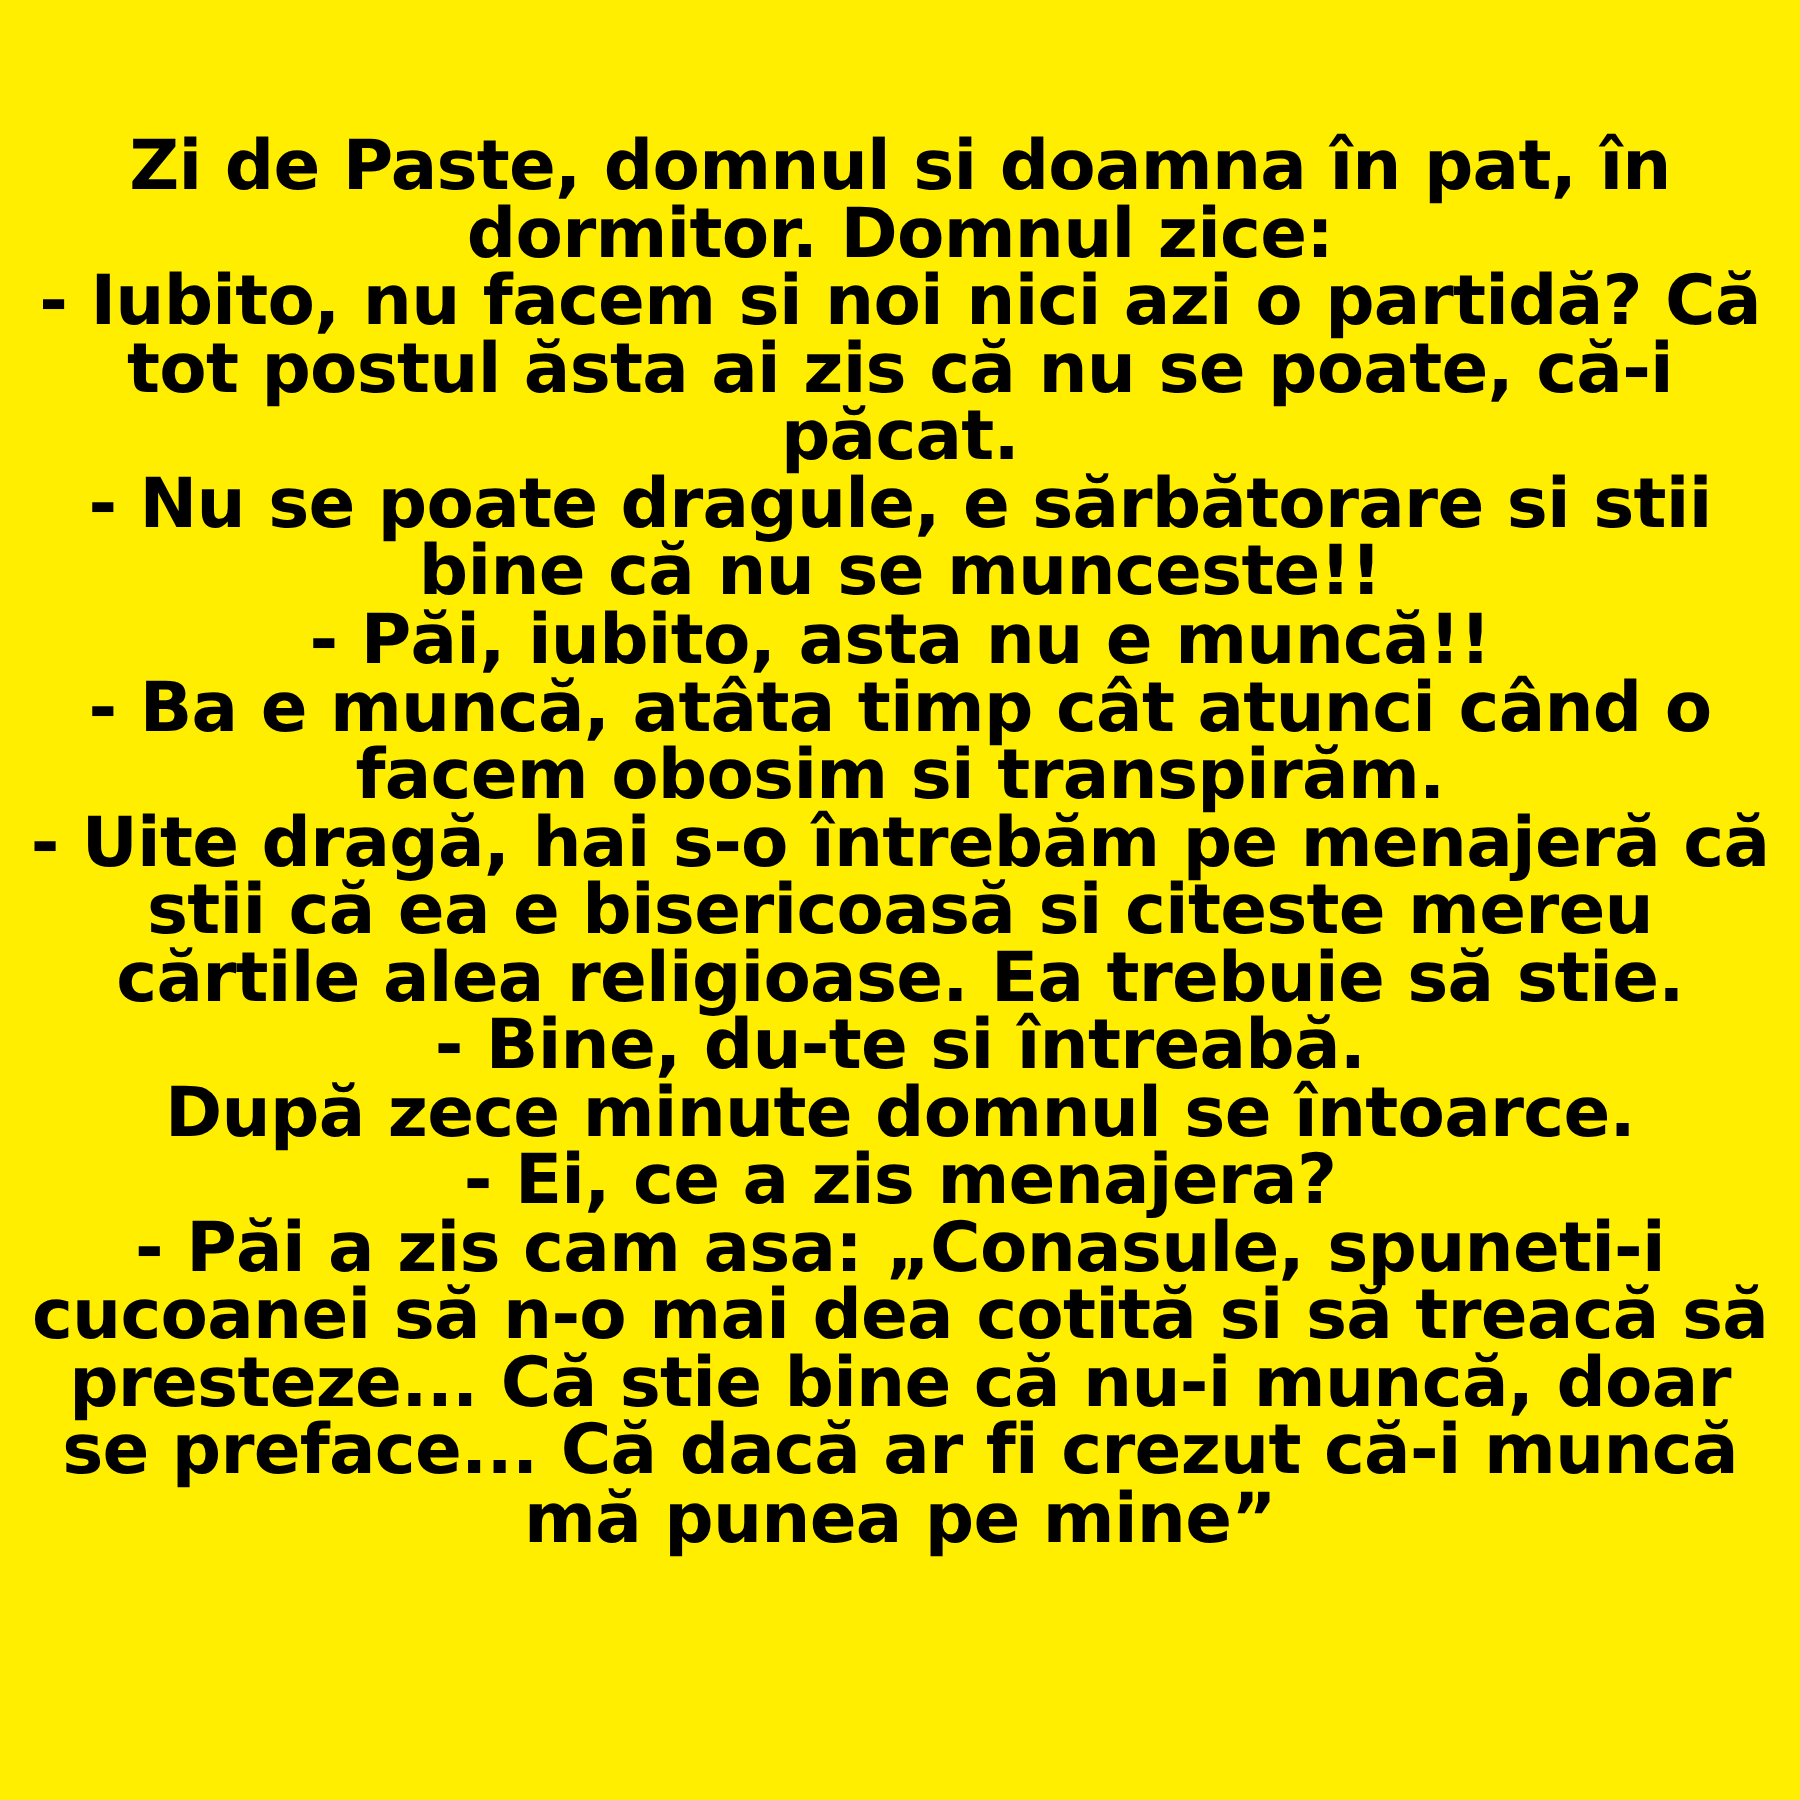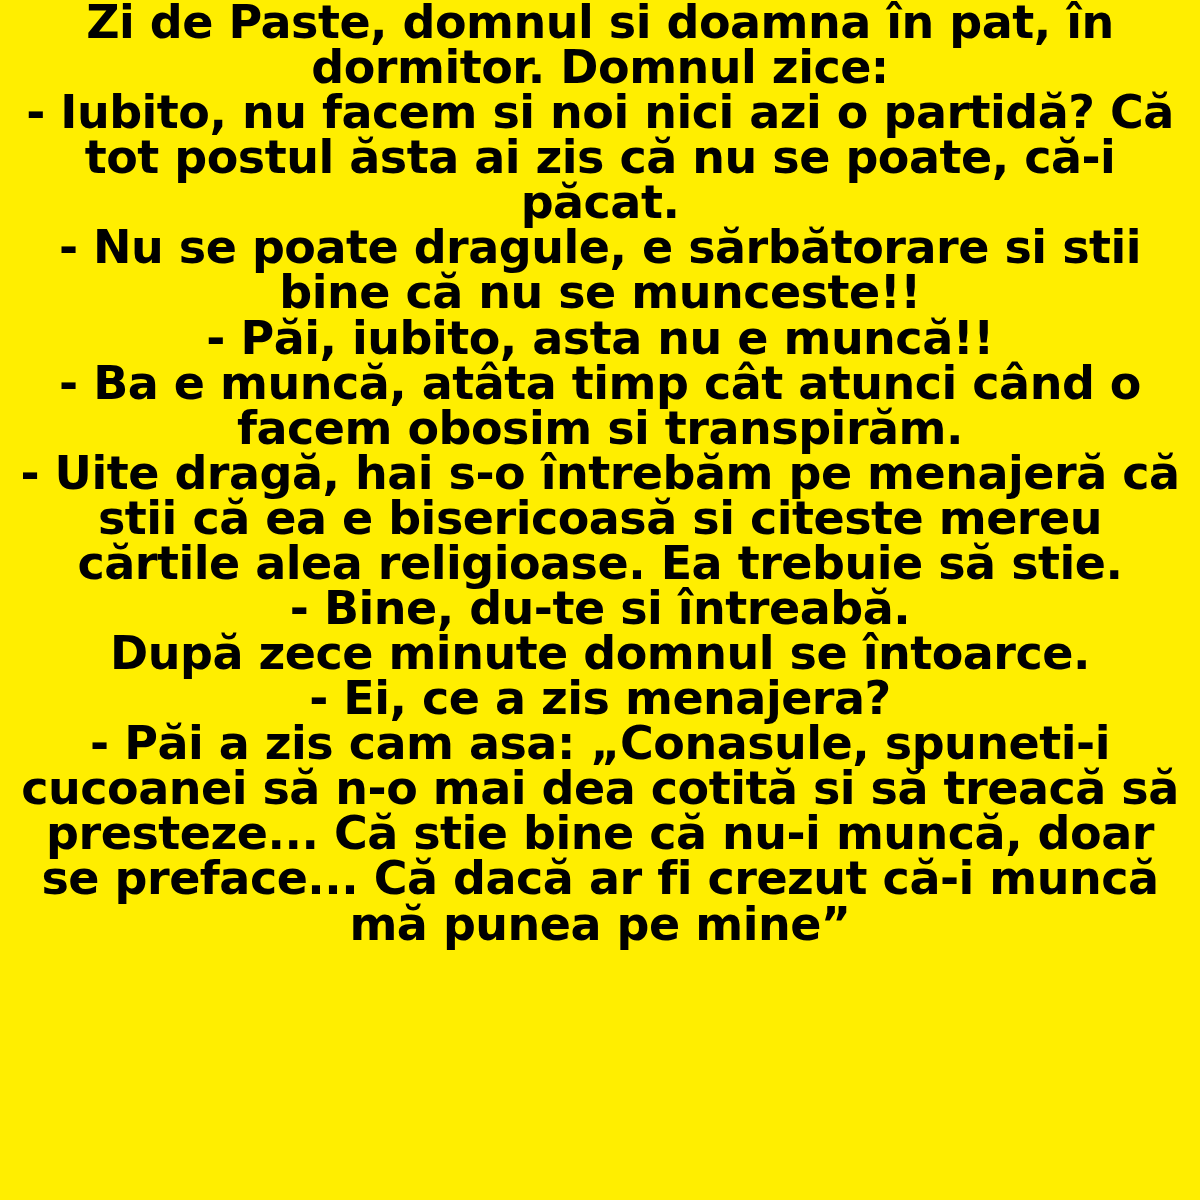--- a/index.html
+++ b/index.html
@@ -14,20 +14,21 @@
     overflow: hidden;
   }
   .meme-card {
     width: 1200px;
     height: 1200px;
     background: #ffee00;
     box-sizing: border-box;
     display: flex;
     align-items: flex-start;
     justify-content: center;
+    padding-top: 88px;
   }
   .meme-text {
     width: 1170px;
     text-align: center;
     color: #000000;
     font-family: "DejaVu Sans", sans-serif;
     font-weight: 700;
     font-size: 46px;
     line-height: 0.98;
     letter-spacing: -0.5px;

